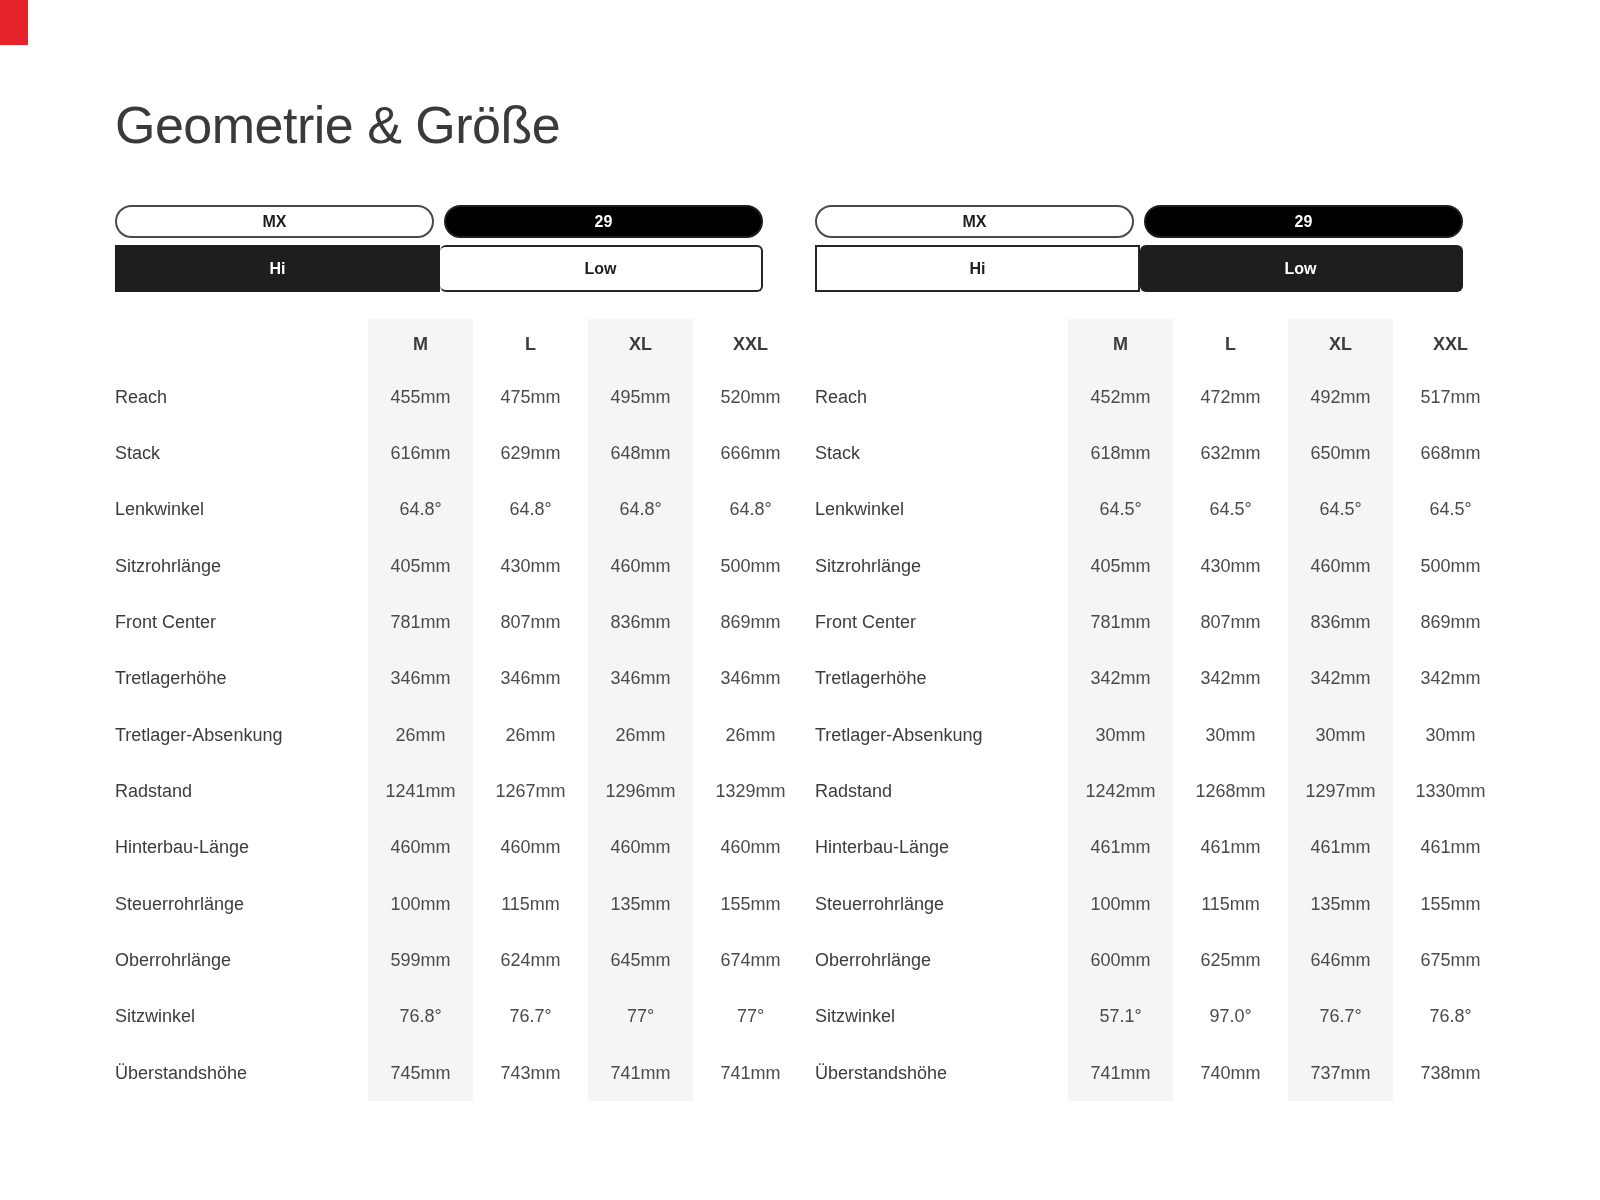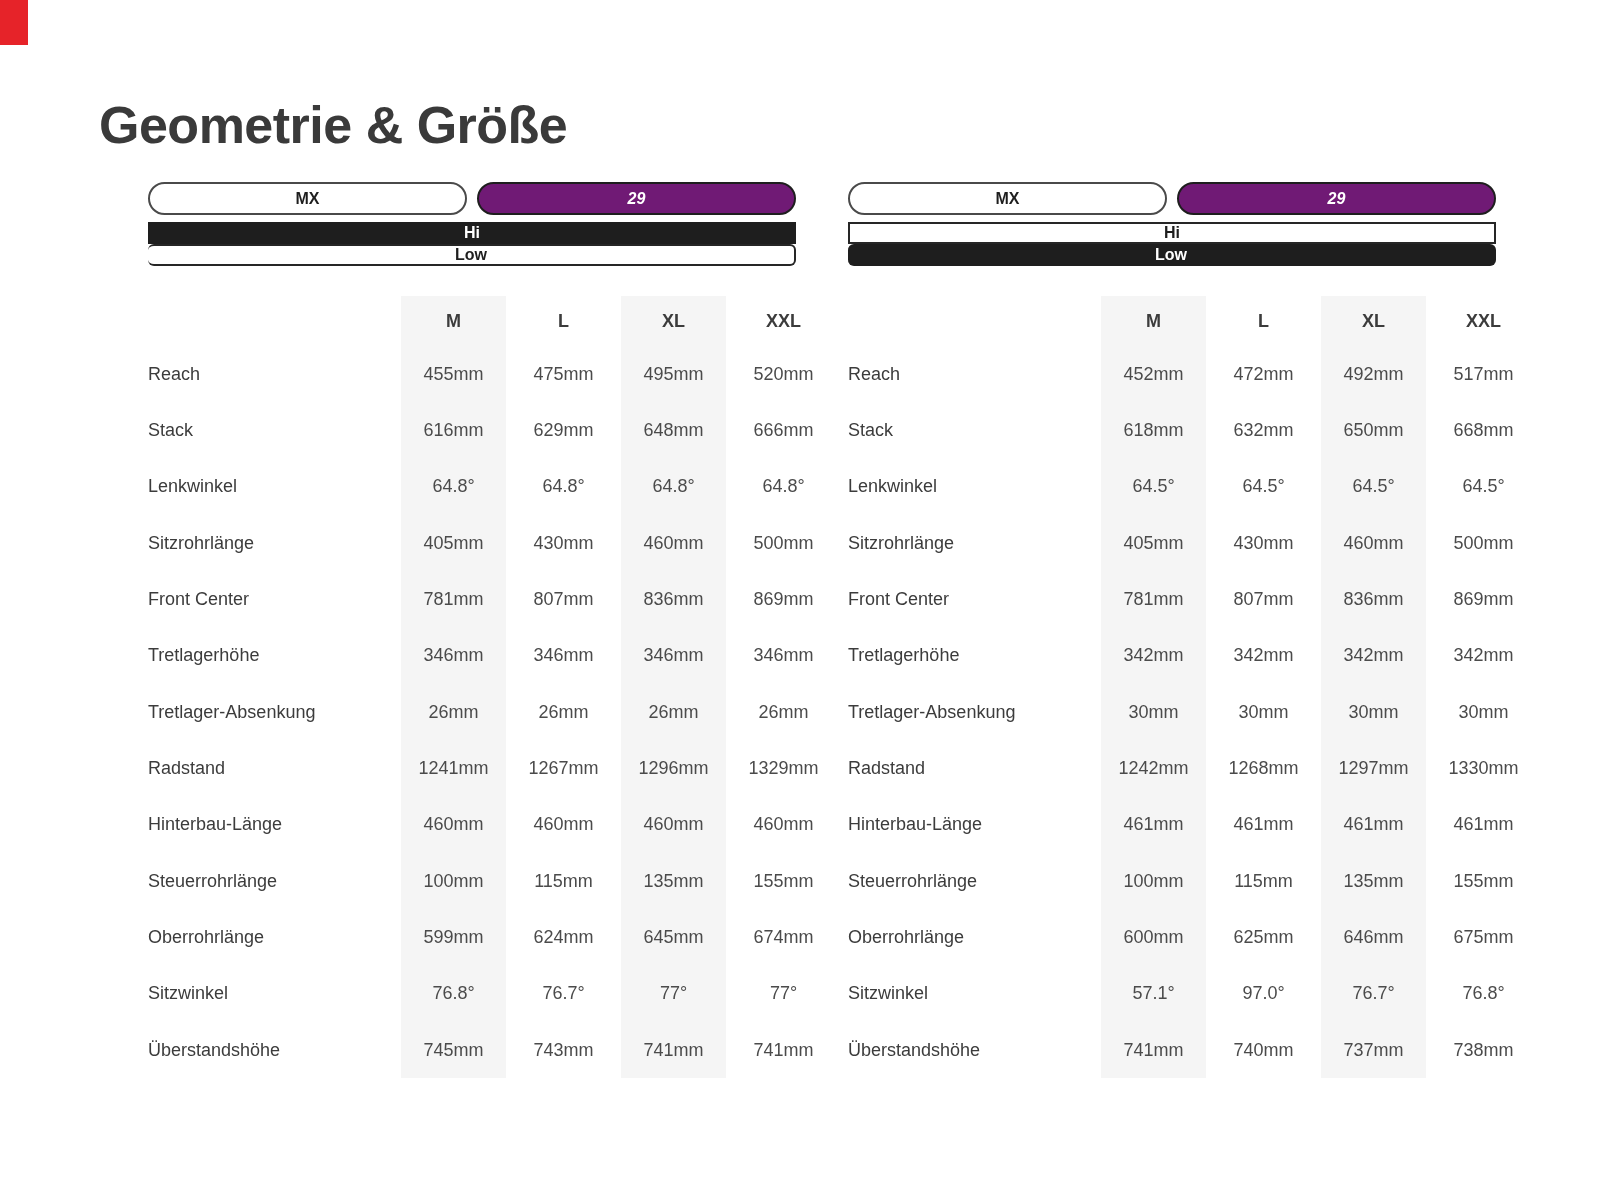--- a/index.html
+++ b/index.html
@@ -3,36 +3,36 @@
 <meta charset="utf-8">
 <style>
   html,body{margin:0;padding:0;}
   body{
     width:1600px;height:1200px;position:relative;overflow:hidden;
     background:#ffffff;
     font-family:"Liberation Sans","DejaVu Sans",sans-serif;
   }
   .red-marker{position:absolute;left:0;top:0;width:28px;height:45px;background:#e62329;}
   .page-title{
-    position:absolute;left:99px;top:95px;margin:0;
-    font-size:52px;font-weight:700;color:#3a3a3a;letter-spacing:-0.5px;
-  }
-  .table-block{position:absolute;top:182px;width:648px;margin-left:33px;}
+    position:absolute;left:115px;top:95px;margin:0;
+    font-size:52px;font-weight:400;color:#3a3a3a;letter-spacing:-0.5px;
+  }
+  .table-block{position:absolute;top:205px;width:648px;}
   #table-0{left:115px;}
   #table-1{left:815px;}
   .pill-row{display:flex;gap:10px;}
   .pill{
     flex:1;height:33px;box-sizing:border-box;border-radius:17px;
     display:flex;align-items:center;justify-content:center;
     font-size:16px;font-weight:700;
     background:#ffffff;color:#1e1e1e;border:2px solid #4a4a4a;
     cursor:pointer;
   }
-  .pill.selected{background:#701a75;border-color:#1e1e1e;color:#ffffff;font-style:italic;}
-  .tab-row{display:flex;margin-top:7px;flex-direction:column;}
+  .pill.selected{background:#000000;border-color:#1e1e1e;color:#ffffff;}
+  .tab-row{display:flex;margin-top:7px;}
   .tab{
     flex:1;height:47px;box-sizing:border-box;
     display:flex;align-items:center;justify-content:center;
     font-size:16px;font-weight:700;
     background:#ffffff;color:#1e1e1e;border:2px solid #262626;
     cursor:pointer;
   }
   .tab + .tab{border-left:none;border-radius:6px;}
   .tab.selected{background:#1e1e1e;border-color:#1e1e1e;color:#ffffff;}
   .geo-table{

